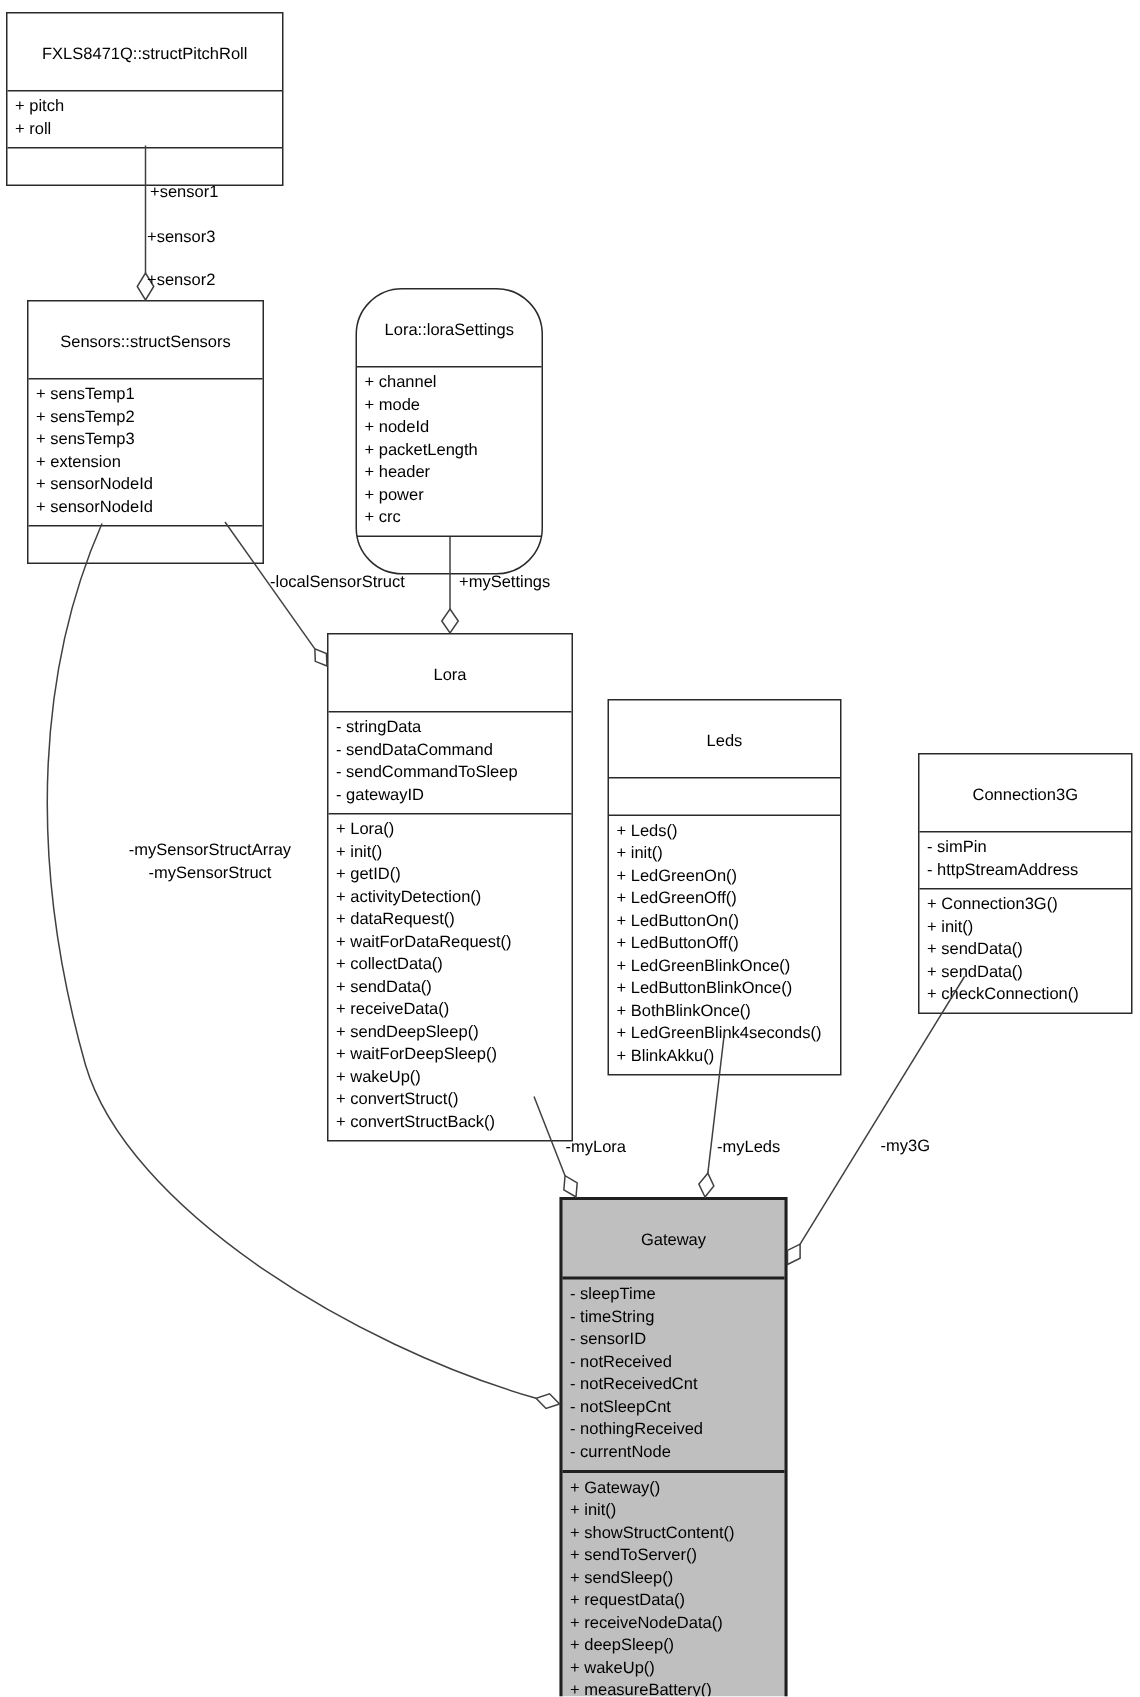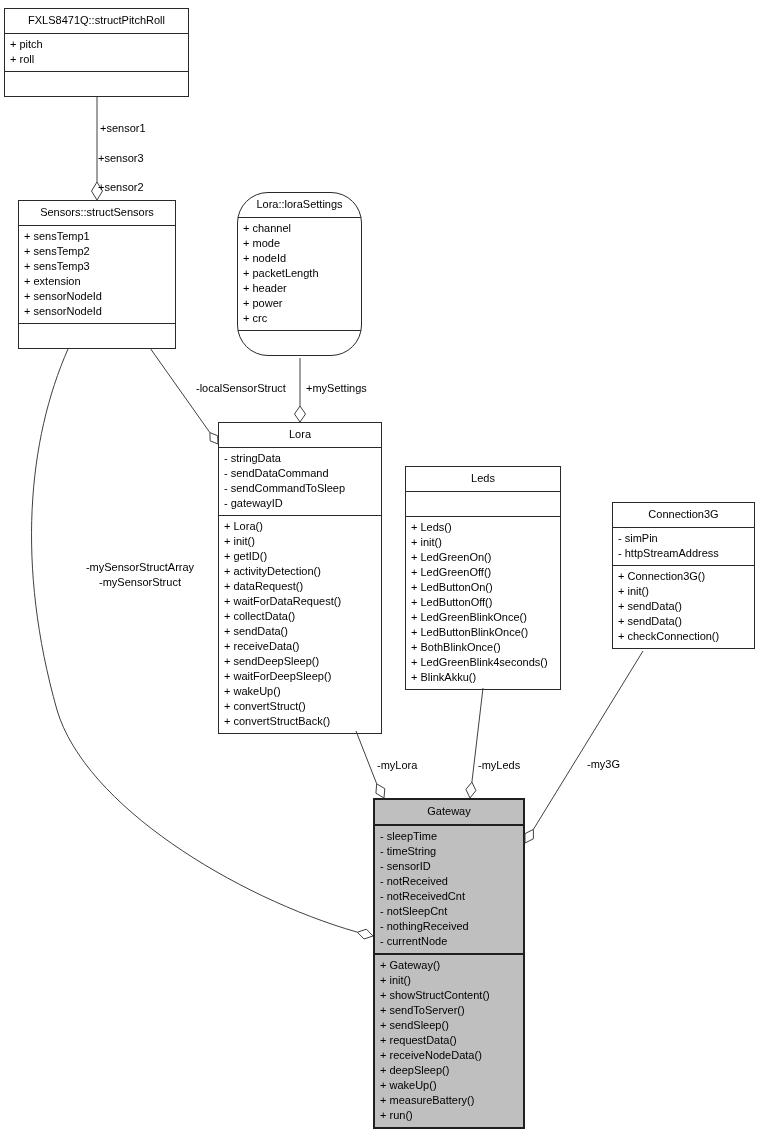--- a/index.html
+++ b/index.html
@@ -6,22 +6,22 @@
   #canvas{
     position:relative;width:760px;height:1131px;background:#ffffff;overflow:hidden;
     font-family:"Liberation Sans", sans-serif;font-size:11px;color:#000;
   }
   
   .uml{
     position:absolute;background:#ffffff;border:1px solid #2a2a2a;
     box-sizing:border-box;z-index:2;
   }
   .uml .title{
-    text-align:center;padding:4px 3px 5px 3px;border-bottom:1px solid #2a2a2a;
-    white-space:nowrap;line-height:15px;
+    text-align:center;padding:4px 3px 16px 3px;border-bottom:1px solid #2a2a2a;
+    white-space:nowrap;line-height:15px;margin-top:16px;
   }
   .uml .sec{padding:3px 5px 4px 5px;}
   .uml .sec + .sec{border-top:1px solid #2a2a2a;}
   .uml .member{line-height:15px;white-space:nowrap;}
   .uml .sec.empty{min-height:17px;}
   
   .uml.highlight{background:#bfbfbf;border:2px solid #1f1f1f;}
   .uml.highlight .title{border-bottom:2px solid #1f1f1f;}
   .uml.highlight .sec + .sec{border-top:2px solid #1f1f1f;}
 
@@ -37,21 +37,21 @@
   
   #edges{position:absolute;left:0;top:0;z-index:3;pointer-events:none;}
   #edges path, #edges line{stroke:#404040;stroke-width:1;fill:none;}
   #edges polygon{stroke:#404040;stroke-width:1;fill:#ffffff;}
 
   
   .edge-label{position:absolute;z-index:4;white-space:nowrap;line-height:15px;}
   #lbl-sensor1{left:100px;top:121px;}
   #lbl-sensor2{left:98px; top:136px;margin-top:44px;}
   #lbl-sensor3{left:98px; top:151px;}
-  #lbl-localsensorstruct{left:196px;top:381px;text-align:center;}
+  #lbl-localsensorstruct{left:180px;top:381px;text-align:center;}
   #lbl-mysettings{left:306px;top:381px;}
   #lbl-mysensorstructarray{left:40px;top:560px;width:200px;text-align:center;}
   #lbl-mysensorstruct{left:40px;top:575px;width:200px;text-align:center;}
   #lbl-mylora{left:377px;top:758px;}
   #lbl-myleds{left:478px;top:758px;}
   #lbl-my3g{left:587px;top:757px;}
 </style>
 </head>
 <body>
 

